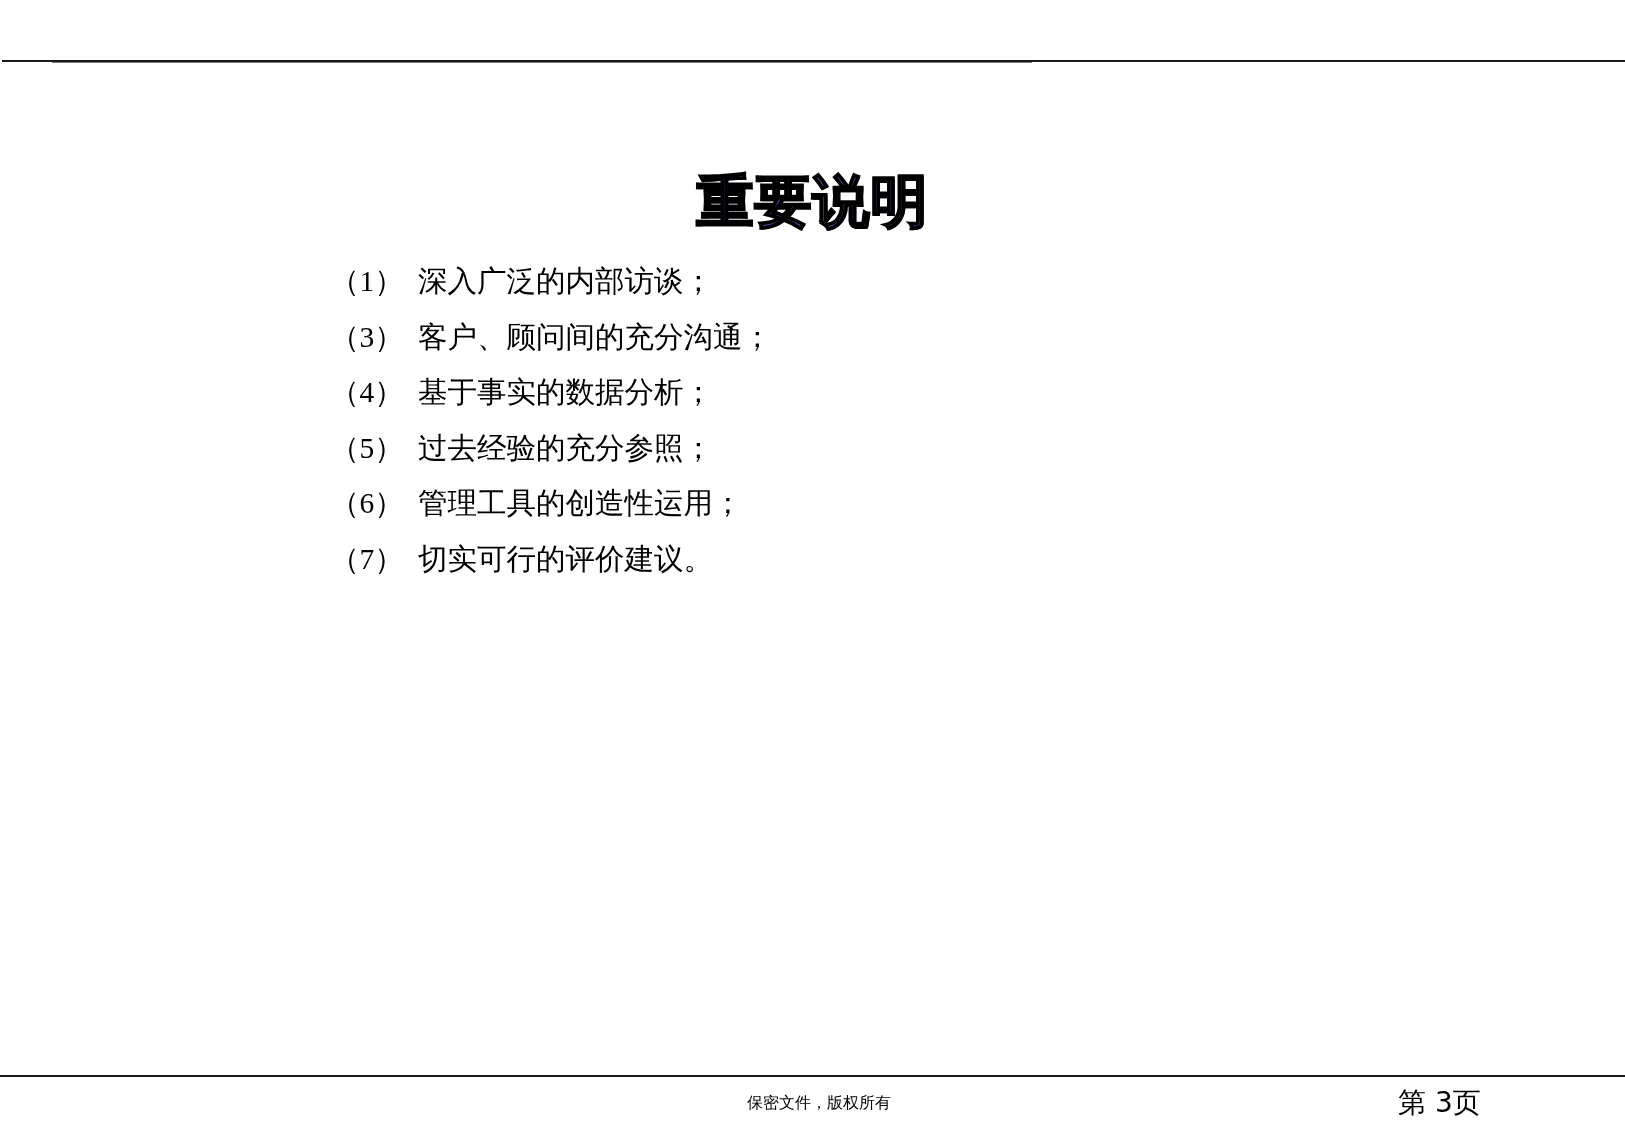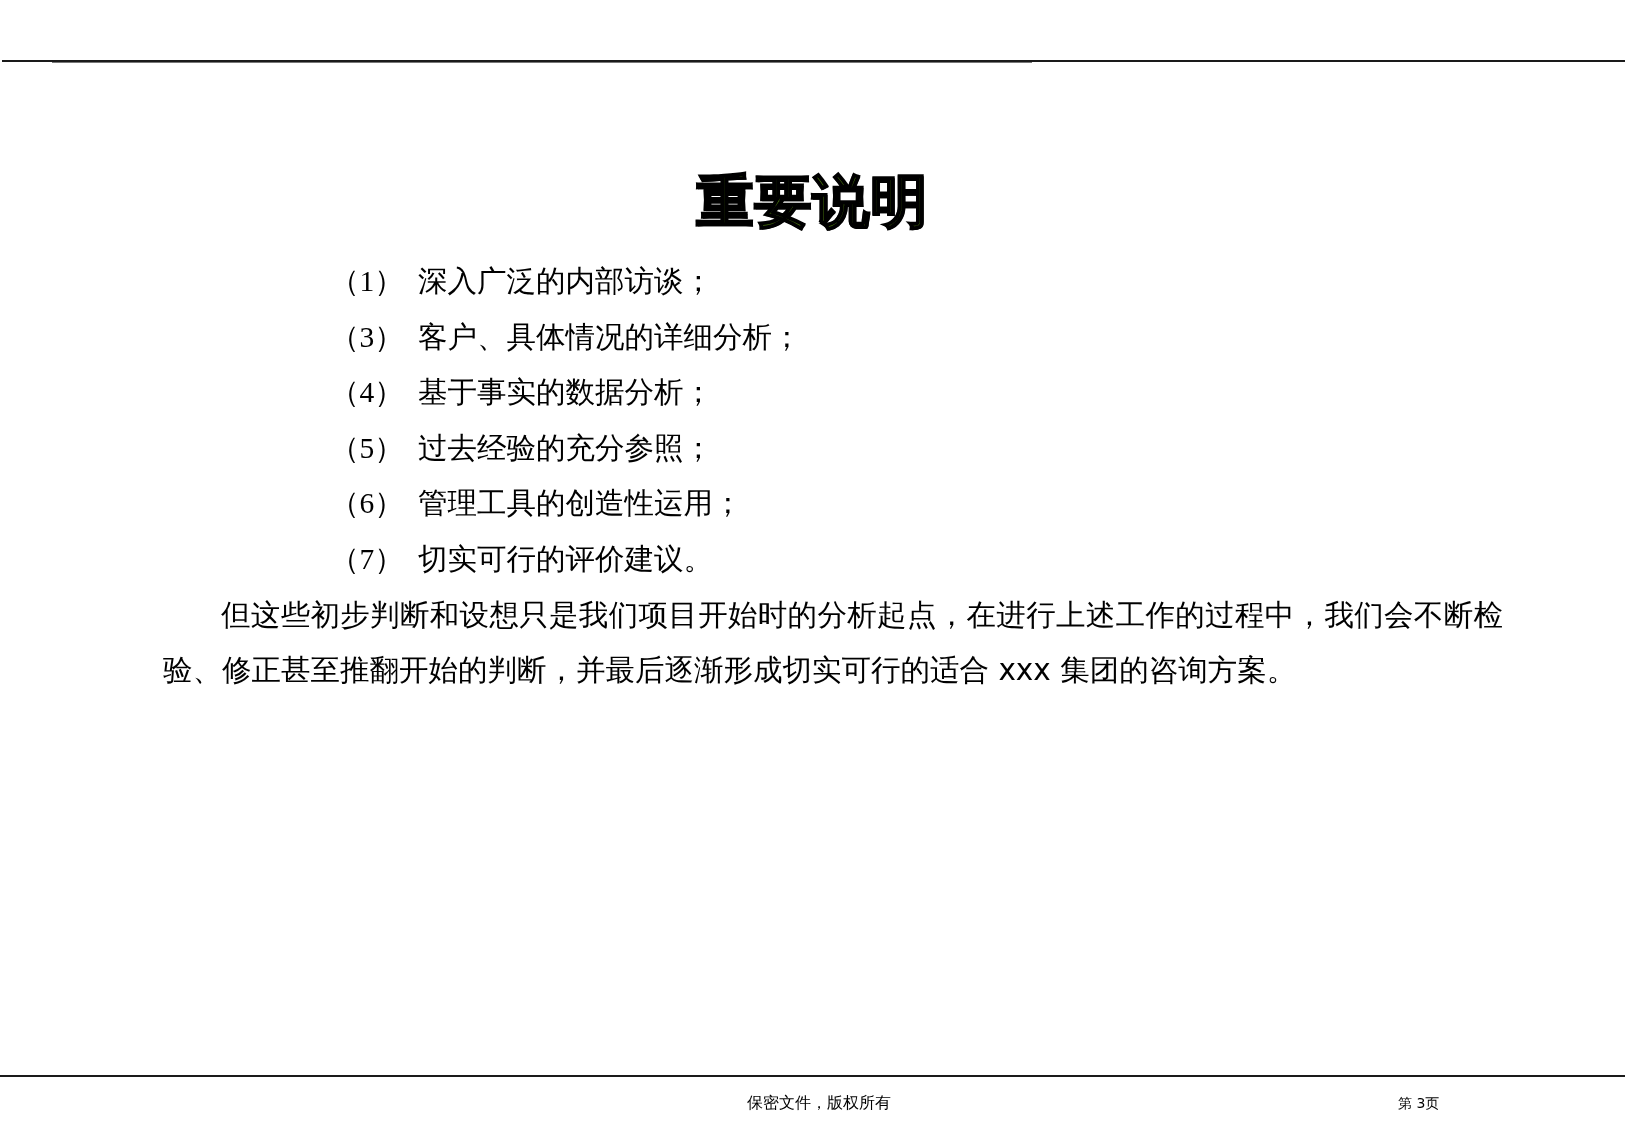--- a/index.html
+++ b/index.html
@@ -42,21 +42,21 @@
     }
     .title {
       position: absolute;
       left: 0;
       width: 1625px;
       top: 128px;
       text-align: center;
       font-size: 57px;
       font-weight: bold;
       letter-spacing: 1px;
-      color: #4d7c0f;
+      color: #8b5cf6;
       -webkit-text-stroke: 2px #000;
       text-shadow: 1px 1px 0 #000, -1px 0 0 #444;
       line-height: 70px;
     }
     .content {
       position: absolute;
       left: 163px;
       top: 254px;
       width: 1340px;
       font-size: 29.5px;
@@ -91,40 +91,39 @@
       left: 747px;
       top: 1086px;
       font-size: 16px;
       line-height: 34px;
       white-space: nowrap;
     }
     .footer-right {
       position: absolute;
       left: 1398px;
       top: 1086px;
-      font-size: 14px;
+      font-size: 28px;
       line-height: 34px;
       white-space: nowrap;
     }
   </style>
 </head>
 <body>
 
 <div class="rule-top"></div>
 
 <h1 class="title">重要说明</h1>
 
 <div class="content">
   <ul class="list">
     <li><span class="num">（1）</span><span>深入广泛的内部访谈；</span></li>
-    <li><span class="num">（3）</span><span>客户、具体情况的详细分析；</span></li>
+    <li><span class="num">（3）</span><span>客户、顾问间的充分沟通；</span></li>
     <li><span class="num">（4）</span><span>基于事实的数据分析；</span></li>
     <li><span class="num">（5）</span><span>过去经验的充分参照；</span></li>
     <li><span class="num">（6）</span><span>管理工具的创造性运用；</span></li>
     <li><span class="num">（7）</span><span>切实可行的评价建议。</span></li>
   </ul>
-  <p class="para p2">但这些初步判断和设想只是我们项目开始时的分析起点，在进行上述工作的过程中，我们会不断检验、修正甚至推翻开始的判断，并最后逐渐形成切实可行的适合 xxx 集团的咨询方案。</p>
 </div>
 
 <div class="rule-bottom"></div>
 
 <div class="footer-center">保密文件，版权所有</div>
 <div class="footer-right">第 3页</div>
 
 </body></html>

